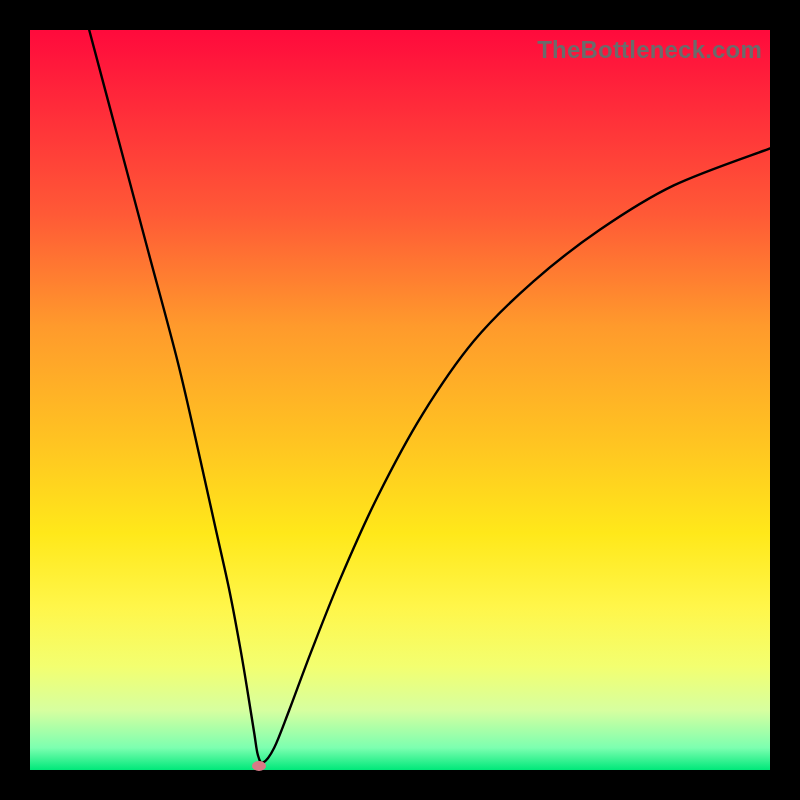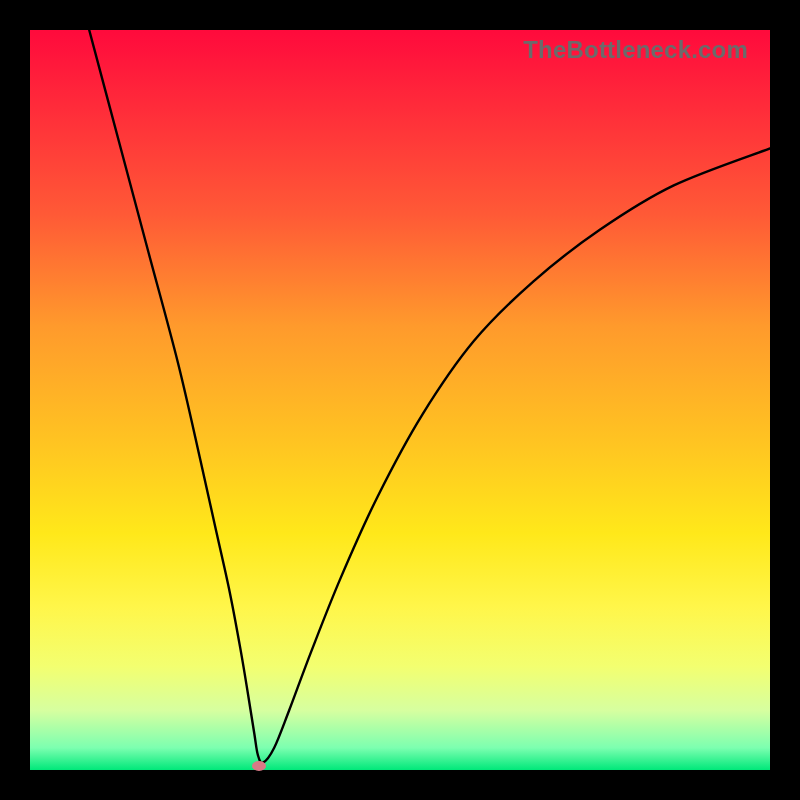--- a/index.html
+++ b/index.html
@@ -25,21 +25,21 @@
       #ffe81a 68%,
       #fff64a 78%,
       #f3ff70 86%,
       #d6ffa0 92%,
       #7cffb0 97%,
       #00e87a 100%);
   }
   .watermark {
     position: absolute;
     top: 6px;
-    right: 22px;
+    right: 8px;
     font-family: Arial, Helvetica, sans-serif;
     font-size: 24px;
     font-weight: 600;
     color: #6b6b6b;
     letter-spacing: 0.2px;
     user-select: none;
   }
   svg.curve {
     position: absolute;
     left: 0; top: 0;

